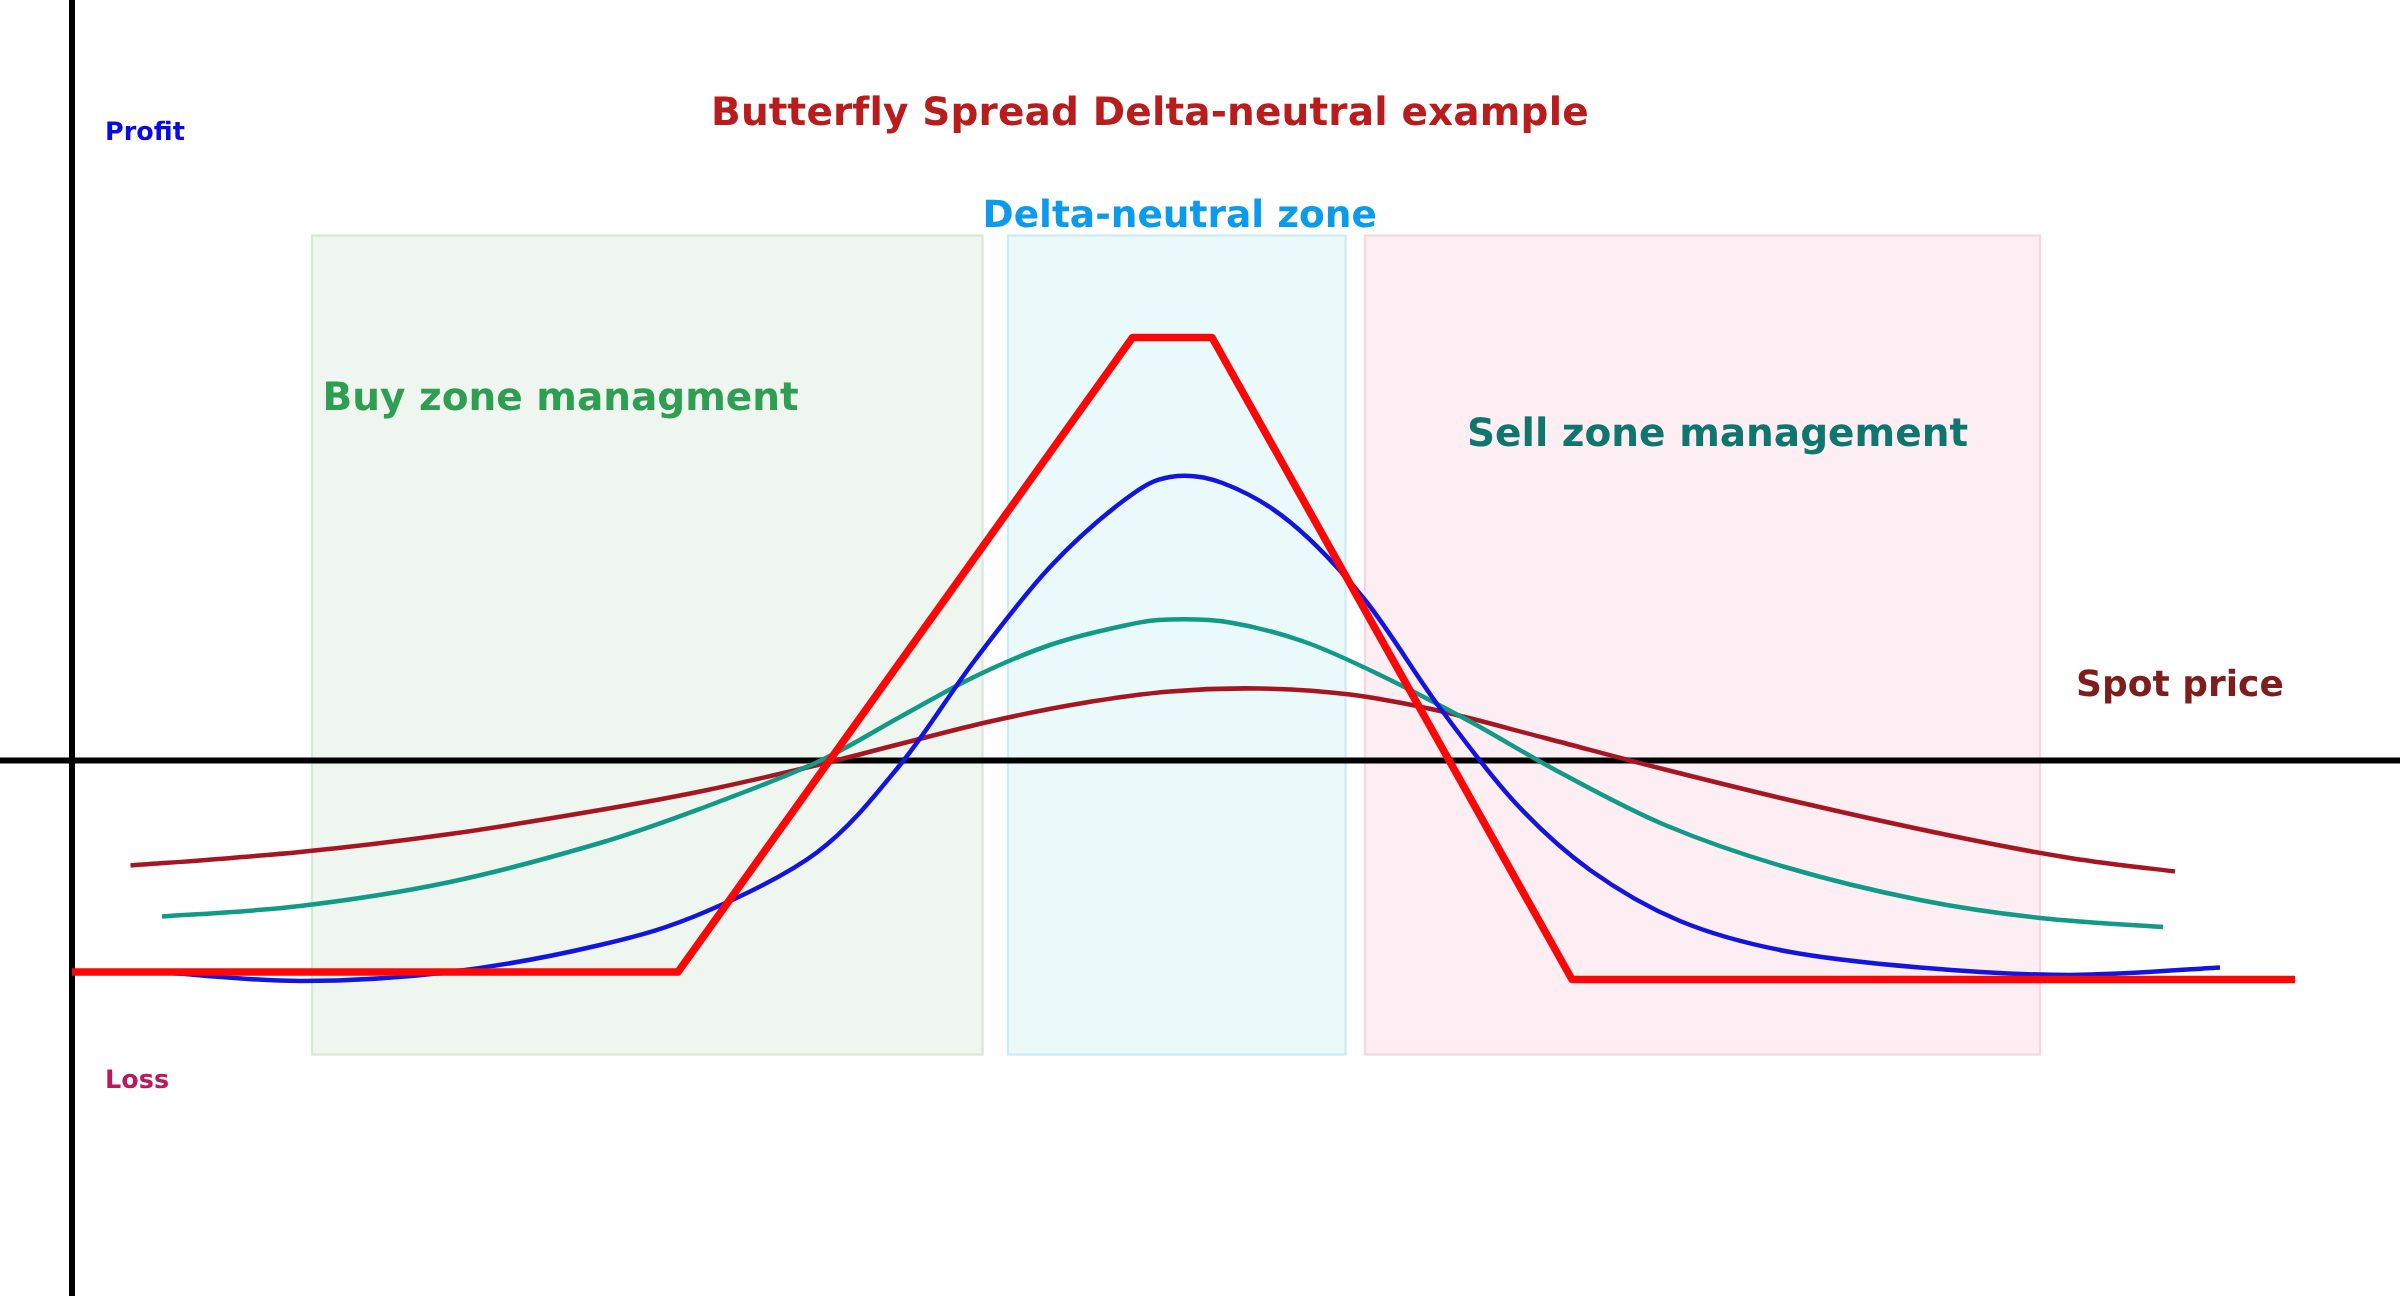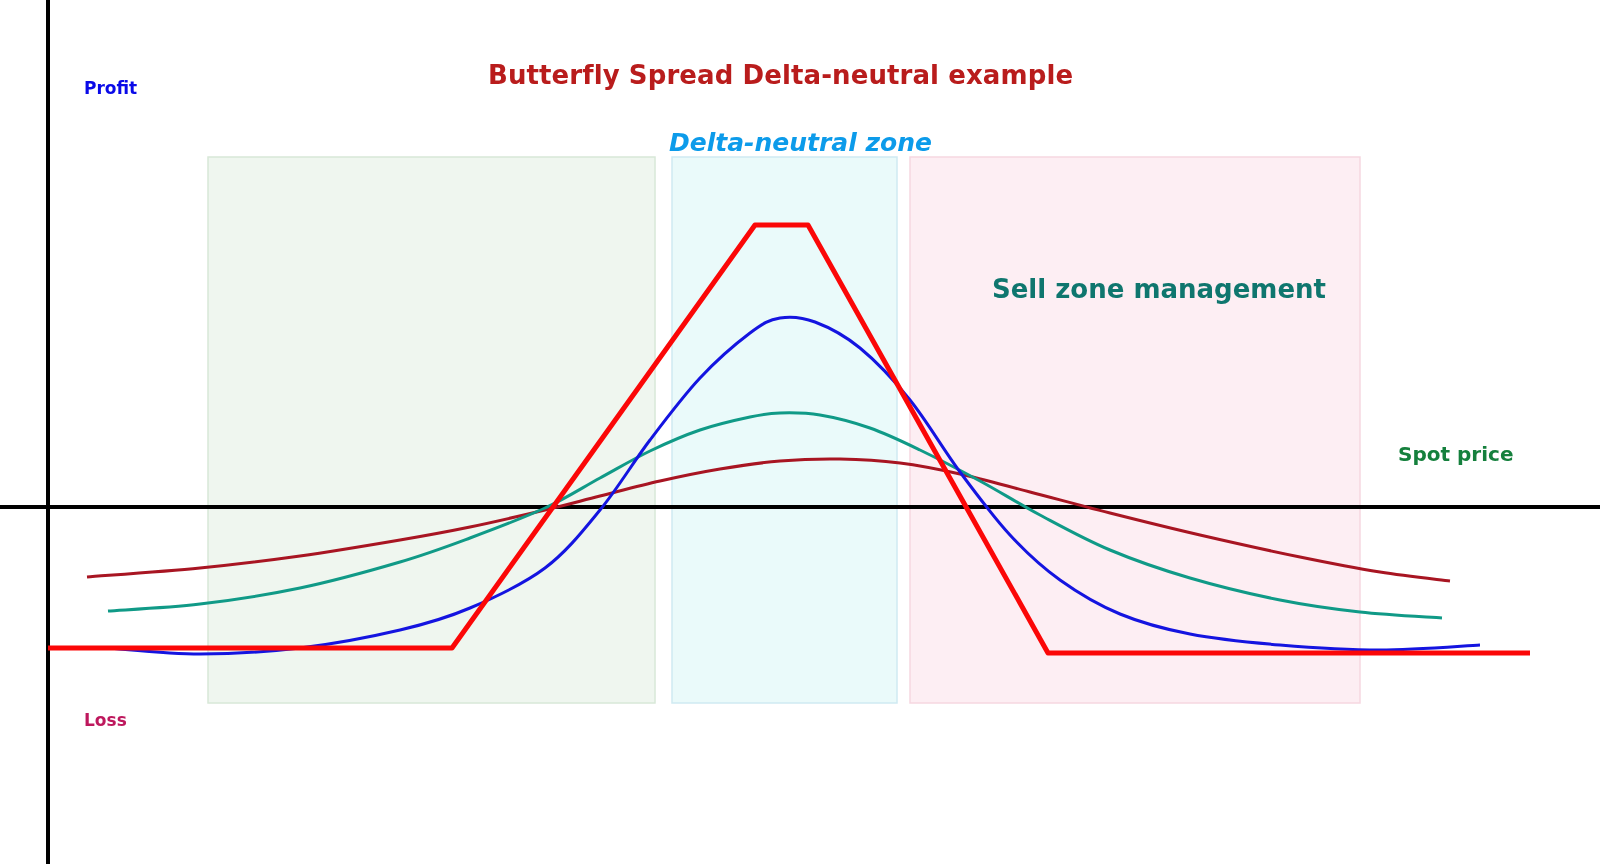--- a/index.html
+++ b/index.html
@@ -23,35 +23,33 @@
     left: 0;
     width: 1600px;
     height: 864px;
   }
   .txt {
     position: absolute;
     white-space: nowrap;
     font-family: "DejaVu Sans", sans-serif;
     font-weight: bold;
     line-height: 1;
-    margin-left: 14px;
   }
   #chart-title {
     left: 474px;
     top: 62px;
     font-size: 26px;
     color: #b91c1c;
     letter-spacing: 0.1px;
   }
   #label-delta-zone {
     left: 655px;
     top: 130px;
     font-size: 25px;
     color: #0c9bea;
-    font-style: italic;
   }
   #label-buy-zone {
     left: 215px;
     top: 252px;
     font-size: 26px;
     color: #2d9e52;
   }
   #label-sell-zone {
     left: 978px;
     top: 276px;
@@ -66,22 +64,22 @@
   }
   #label-loss {
     left: 70px;
     top: 712px;
     font-size: 17px;
     color: #be185d;
   }
   #label-spot-price {
     left: 1384px;
     top: 444px;
-    font-size: 20px;
-    color: #15803d;
+    font-size: 24px;
+    color: #7f1d1d;
   }
 </style>
 </head>
 <body>
 
 <div id="chart-root">
 
   <svg id="chart-svg" viewBox="0 0 1600 864" xmlns="http://www.w3.org/2000/svg">
     <g id="zone-bands">
         <rect x="208" y="157" width="447" height="546" fill="#eff6ef" stroke="#d8e8d8" stroke-width="1.5"></rect>
@@ -97,20 +95,21 @@
         <path d="M 108 611 C 123.33333333333333 609.8333333333334, 168 607.8333333333334, 200 604 C 232 600.1666666666666, 266.6666666666667 595, 300 588 C 333.3333333333333 581, 371.6666666666667 570.3333333333334, 400 562 C 428.3333333333333 553.6666666666666, 445.8333333333333 547, 470 538 C 494.1666666666667 529, 523.3333333333334 518, 545 508 C 566.6666666666666 498, 582.5 487.5, 600 478 C 617.5 468.5, 633.3333333333334 459, 650 451 C 666.6666666666666 443, 683.3333333333334 435.6666666666667, 700 430 C 716.6666666666666 424.3333333333333, 736.6666666666666 419.8333333333333, 750 417 C 763.3333333333334 414.1666666666667, 768.3333333333334 413.3333333333333, 780 413 C 791.6666666666666 412.6666666666667, 805 412.5, 820 415 C 835 417.5, 853.3333333333334 422.1666666666667, 870 428 C 886.6666666666666 433.8333333333333, 901.6666666666666 441.1666666666667, 920 450 C 938.3333333333334 458.8333333333333, 960 470.1666666666667, 980 481 C 1000 491.8333333333333, 1018.3333333333334 503.5, 1040 515 C 1061.6666666666667 526.5, 1085 539.5, 1110 550 C 1135 560.5, 1161.6666666666667 569.6666666666666, 1190 578 C 1218.3333333333333 586.3333333333334, 1251.6666666666667 594.3333333333334, 1280 600 C 1308.3333333333333 605.6666666666666, 1333 609, 1360 612 C 1387 615, 1428.3333333333333 617, 1442 618" fill="none" stroke="#109a87" stroke-width="3" stroke-linejoin="round" stroke-linecap="butt"></path>
         <path d="M 108 648 C 123.33333333333333 649, 168 654, 200 654 C 232 654, 266.6666666666667 652, 300 648 C 333.3333333333333 644, 371.6666666666667 636.6666666666666, 400 630 C 428.3333333333333 623.3333333333334, 445.8333333333333 618.3333333333334, 470 608 C 494.1666666666667 597.6666666666666, 523.3333333333334 584.3333333333334, 545 568 C 566.6666666666666 551.6666666666666, 582.5 531.3333333333334, 600 510 C 617.5 488.6666666666667, 633.3333333333334 462, 650 440 C 666.6666666666666 418, 683.3333333333334 395.8333333333333, 700 378 C 716.6666666666666 360.1666666666667, 736.6666666666666 343, 750 333 C 763.3333333333334 323, 769.1666666666666 319.8333333333333, 780 318 C 790.8333333333334 316.1666666666667, 801.6666666666666 317, 815 322 C 828.3333333333334 327, 844.1666666666666 335, 860 348 C 875.8333333333334 361, 893.3333333333334 379.3333333333333, 910 400 C 926.6666666666666 420.6666666666667, 943.3333333333334 449.5, 960 472 C 976.6666666666666 494.5, 993.3333333333334 517, 1010 535 C 1026.6666666666667 553, 1041.6666666666667 566.8333333333334, 1060 580 C 1078.3333333333333 593.1666666666666, 1098.3333333333333 605, 1120 614 C 1141.6666666666667 623, 1163.3333333333333 628.8333333333334, 1190 634 C 1216.6666666666667 639.1666666666666, 1248.3333333333333 642.3333333333334, 1280 645 C 1311.6666666666667 647.6666666666666, 1346.6666666666667 650, 1380 650 C 1413.3333333333333 650, 1463.3333333333333 645.8333333333334, 1480 645" fill="none" stroke="#1414e0" stroke-width="3" stroke-linejoin="round" stroke-linecap="butt"></path>
         <path d="M 48 648 L 452 648 L 755 225 L 808 225 L 1048 653 L 1530 653" fill="none" stroke="#fb0707" stroke-width="5" stroke-linejoin="round" stroke-linecap="butt"></path>
       </g>
   </svg>
 
   <div class="txt" id="chart-title">Butterfly Spread Delta-neutral example</div>
 
   <div class="txt" id="label-delta-zone">Delta-neutral zone</div>
 
+  <div class="txt" id="label-buy-zone">Buy zone managment</div>
 
   <div class="txt" id="label-sell-zone">Sell zone management</div>
 
   <div class="txt" id="label-profit">Profit</div>
 
   <div class="txt" id="label-loss">Loss</div>
 
   <div class="txt" id="label-spot-price">Spot price</div>
 
 </div>

